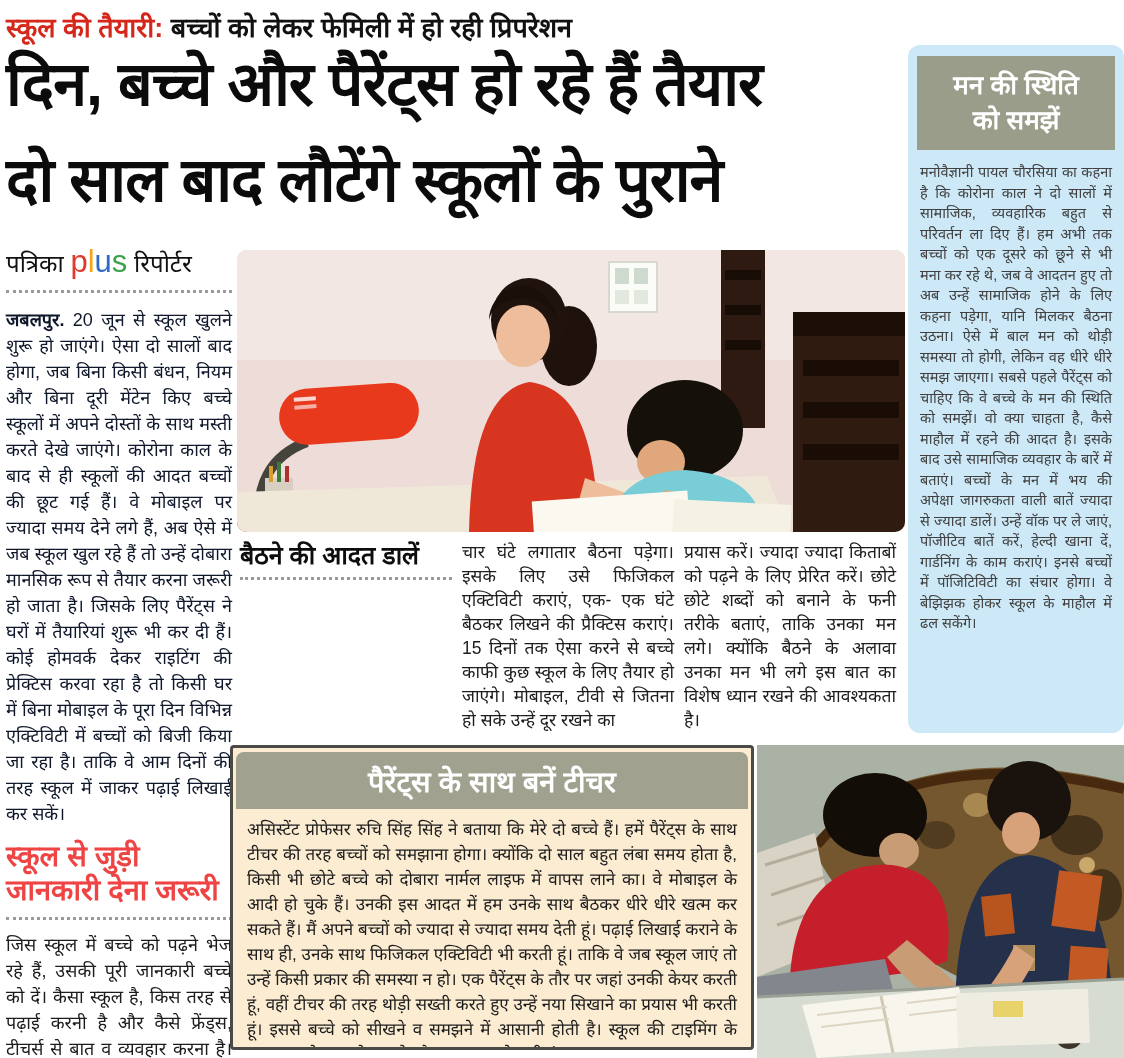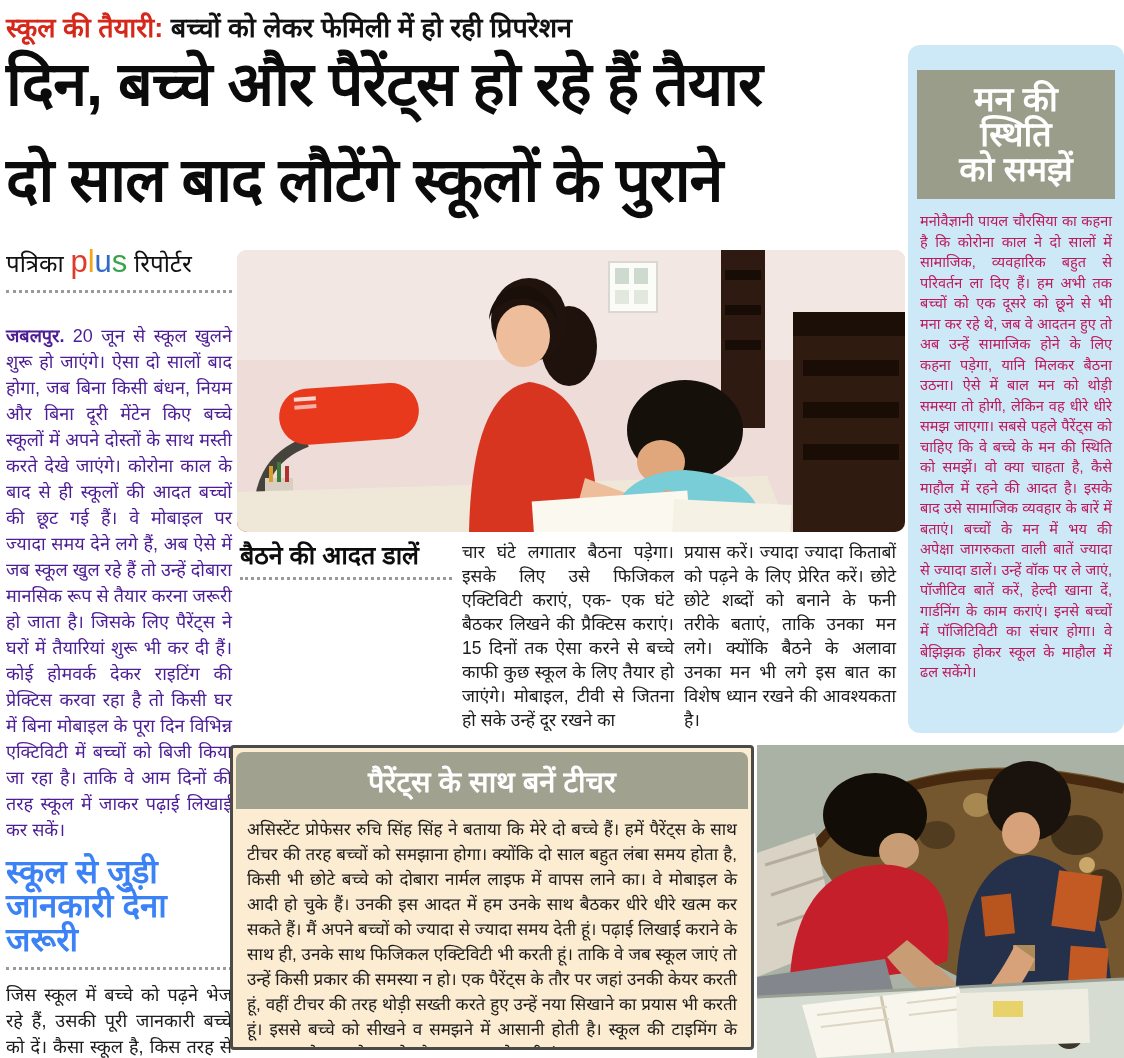--- a/index.html
+++ b/index.html
@@ -10,39 +10,39 @@
   
   .kicker{position:absolute;left:6px;top:8px;font-size:27px;font-weight:bold;white-space:nowrap;}
   .kicker .hl{color:#d6281a;}
   
   .headline{position:absolute;left:6px;top:36px;width:910px;font-size:61px;font-weight:bold;
     line-height:96px;color:#0b0b0b;letter-spacing:-1px;}
   
   .left-col{position:absolute;left:6px;top:244px;width:226px;}
   .byline{font-size:24px;font-weight:normal;padding-bottom:10px;border-bottom:3px dotted #9a9a9a;}
   .byline .brand{font-size:31px;letter-spacing:0;}
-  .lead-body{margin-top:30px;font-size:18px;line-height:26px;text-align:justify;color:#4c1d95;}
+  .lead-body{margin-top:14px;font-size:18px;line-height:26px;text-align:justify;color:#0f172a;}
   .dateline{font-weight:bold;}
-  .info-title{margin-top:12px;font-size:33px;line-height:34px;font-weight:bold;color:#3b82f6;}
+  .info-title{margin-top:12px;font-size:29px;line-height:34px;font-weight:bold;color:#ef4444;}
   .info-rule{border-bottom:3px dotted #9a9a9a;margin:10px 0 12px;}
   .info-body{font-size:18px;line-height:26px;text-align:justify;color:#1c1c1c;}
   
   .main-photo{position:absolute;left:237px;top:250px;width:668px;height:282px;border-radius:10px;
     overflow:hidden;background:#eededb;}
   
   .sitting{position:absolute;left:240px;top:540px;width:666px;display:flex;gap:10px;}
   .sit-col{width:212px;font-size:17.5px;line-height:24px;text-align:justify;color:#1c1c1c;}
   .sit-title{font-size:25px;font-weight:bold;line-height:30px;color:#0d0d0d;text-align:left;}
   .sit-rule{border-bottom:3px dotted #9a9a9a;margin:7px 0 9px;}
   
   .sidebar{position:absolute;left:908px;top:45px;width:216px;height:688px;background:#cde8f6;
     border-radius:12px;overflow:hidden;box-sizing:border-box;}
-  .sidebar-header{margin:25px 9px 10px;background:#9a9d8a;color:#ffffff;text-align:center;
-    font-size:34px;font-weight:bold;line-height:35px;padding:12px 20px;}
-  .sidebar-body{padding:2px 12px 10px;font-size:14.5px;line-height:20.5px;text-align:justify;color:#be185d;}
+  .sidebar-header{margin:11px 9px 10px;background:#9a9d8a;color:#ffffff;text-align:center;
+    font-size:26px;font-weight:bold;line-height:35px;padding:12px 20px;}
+  .sidebar-body{padding:2px 12px 10px;font-size:14.5px;line-height:20.5px;text-align:justify;color:#404040;}
   
   .teacher-box{position:absolute;left:230px;top:745px;width:524px;height:305px;background:#fbecd2;
     border:3px solid #4a4a46;border-radius:4px;box-sizing:border-box;overflow:hidden;}
   .box-header{margin:4px 3px 0;background:#a0a28f;color:#ffffff;text-align:center;
     font-size:29px;font-weight:bold;padding:9px 4px;border-radius:8px 8px 0 0;}
   .box-body{padding:8px 14px;font-size:17px;line-height:25px;text-align:justify;color:#1c1c1c;}
   
   .bottom-photo{position:absolute;left:757px;top:745px;width:367px;height:313px;overflow:hidden;background:#a9b2a5;}
   svg{display:block;}
 </style>

